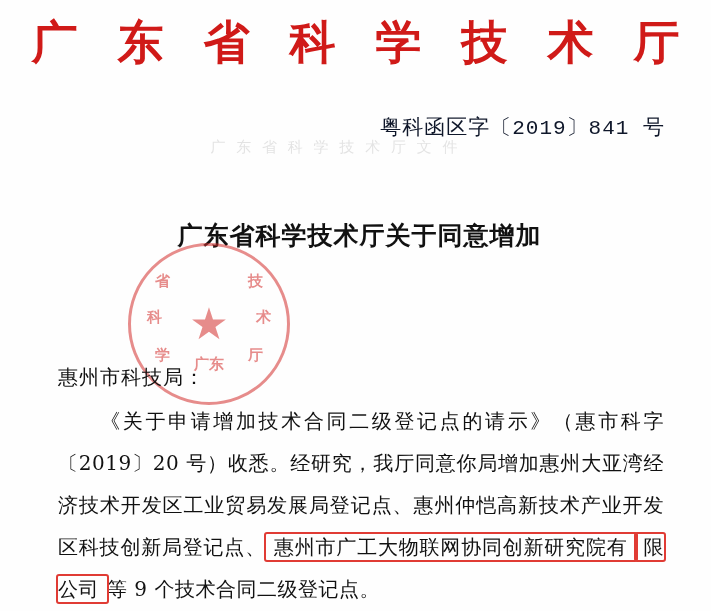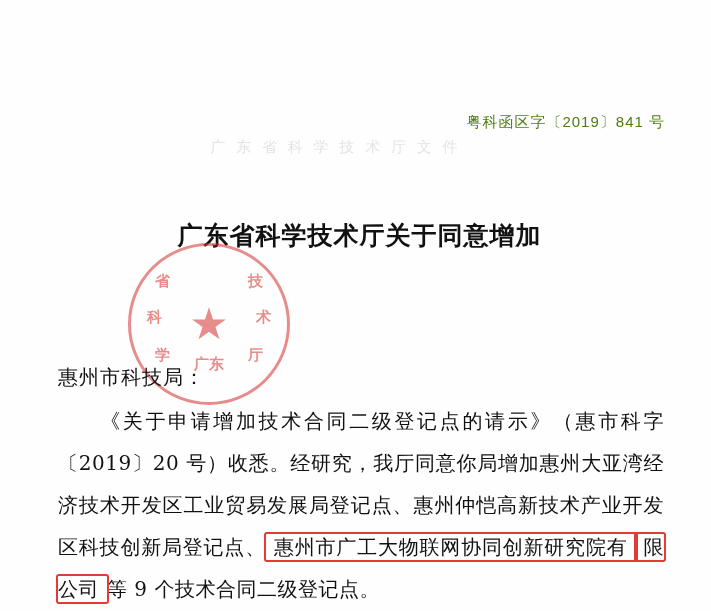--- a/index.html
+++ b/index.html
@@ -41,24 +41,24 @@
     line-height: 1.25;
     padding-left: 12px;
     white-space: nowrap;
   }
 
   
   .doc-number {
     position: absolute;
     top: 113px;
     right: 46px;
-    font-family: Liberation Sans, sans-serif;
-    font-size: 15px;
+    font-family: Liberation Mono, monospace;
+    font-size: 21px;
     letter-spacing: 1px;
-    color: #4d7c0f;
+    color: #0f172a;
     white-space: nowrap;
   }
 
   
   .ghost {
     position: absolute;
     left: 0;
     width: 671px;
     text-align: center;
     font-family: "DejaVu Serif", "Liberation Serif", serif;
@@ -155,20 +155,23 @@
     outline: 2px solid #e03b34;
     padding: 1px 8px;
     border-radius: 1px;
   }
 </style>
 </head>
 <body>
 
 <div class="doc">
 
+  <div class="letterhead">
+    <div class="letterhead-title">广 东 省 科 学 技 术 厅</div>
+  </div>
 
   <div class="doc-number">粤科函区字〔2019〕841 号</div>
 
   <div class="ghost ghost-1">广 东 省 科 学 技 术 厅 文 件</div>
 
   <div class="doc-title">
     <span class="line">广东省科学技术厅关于同意增加</span>
   </div>
 
   <div class="seal">

